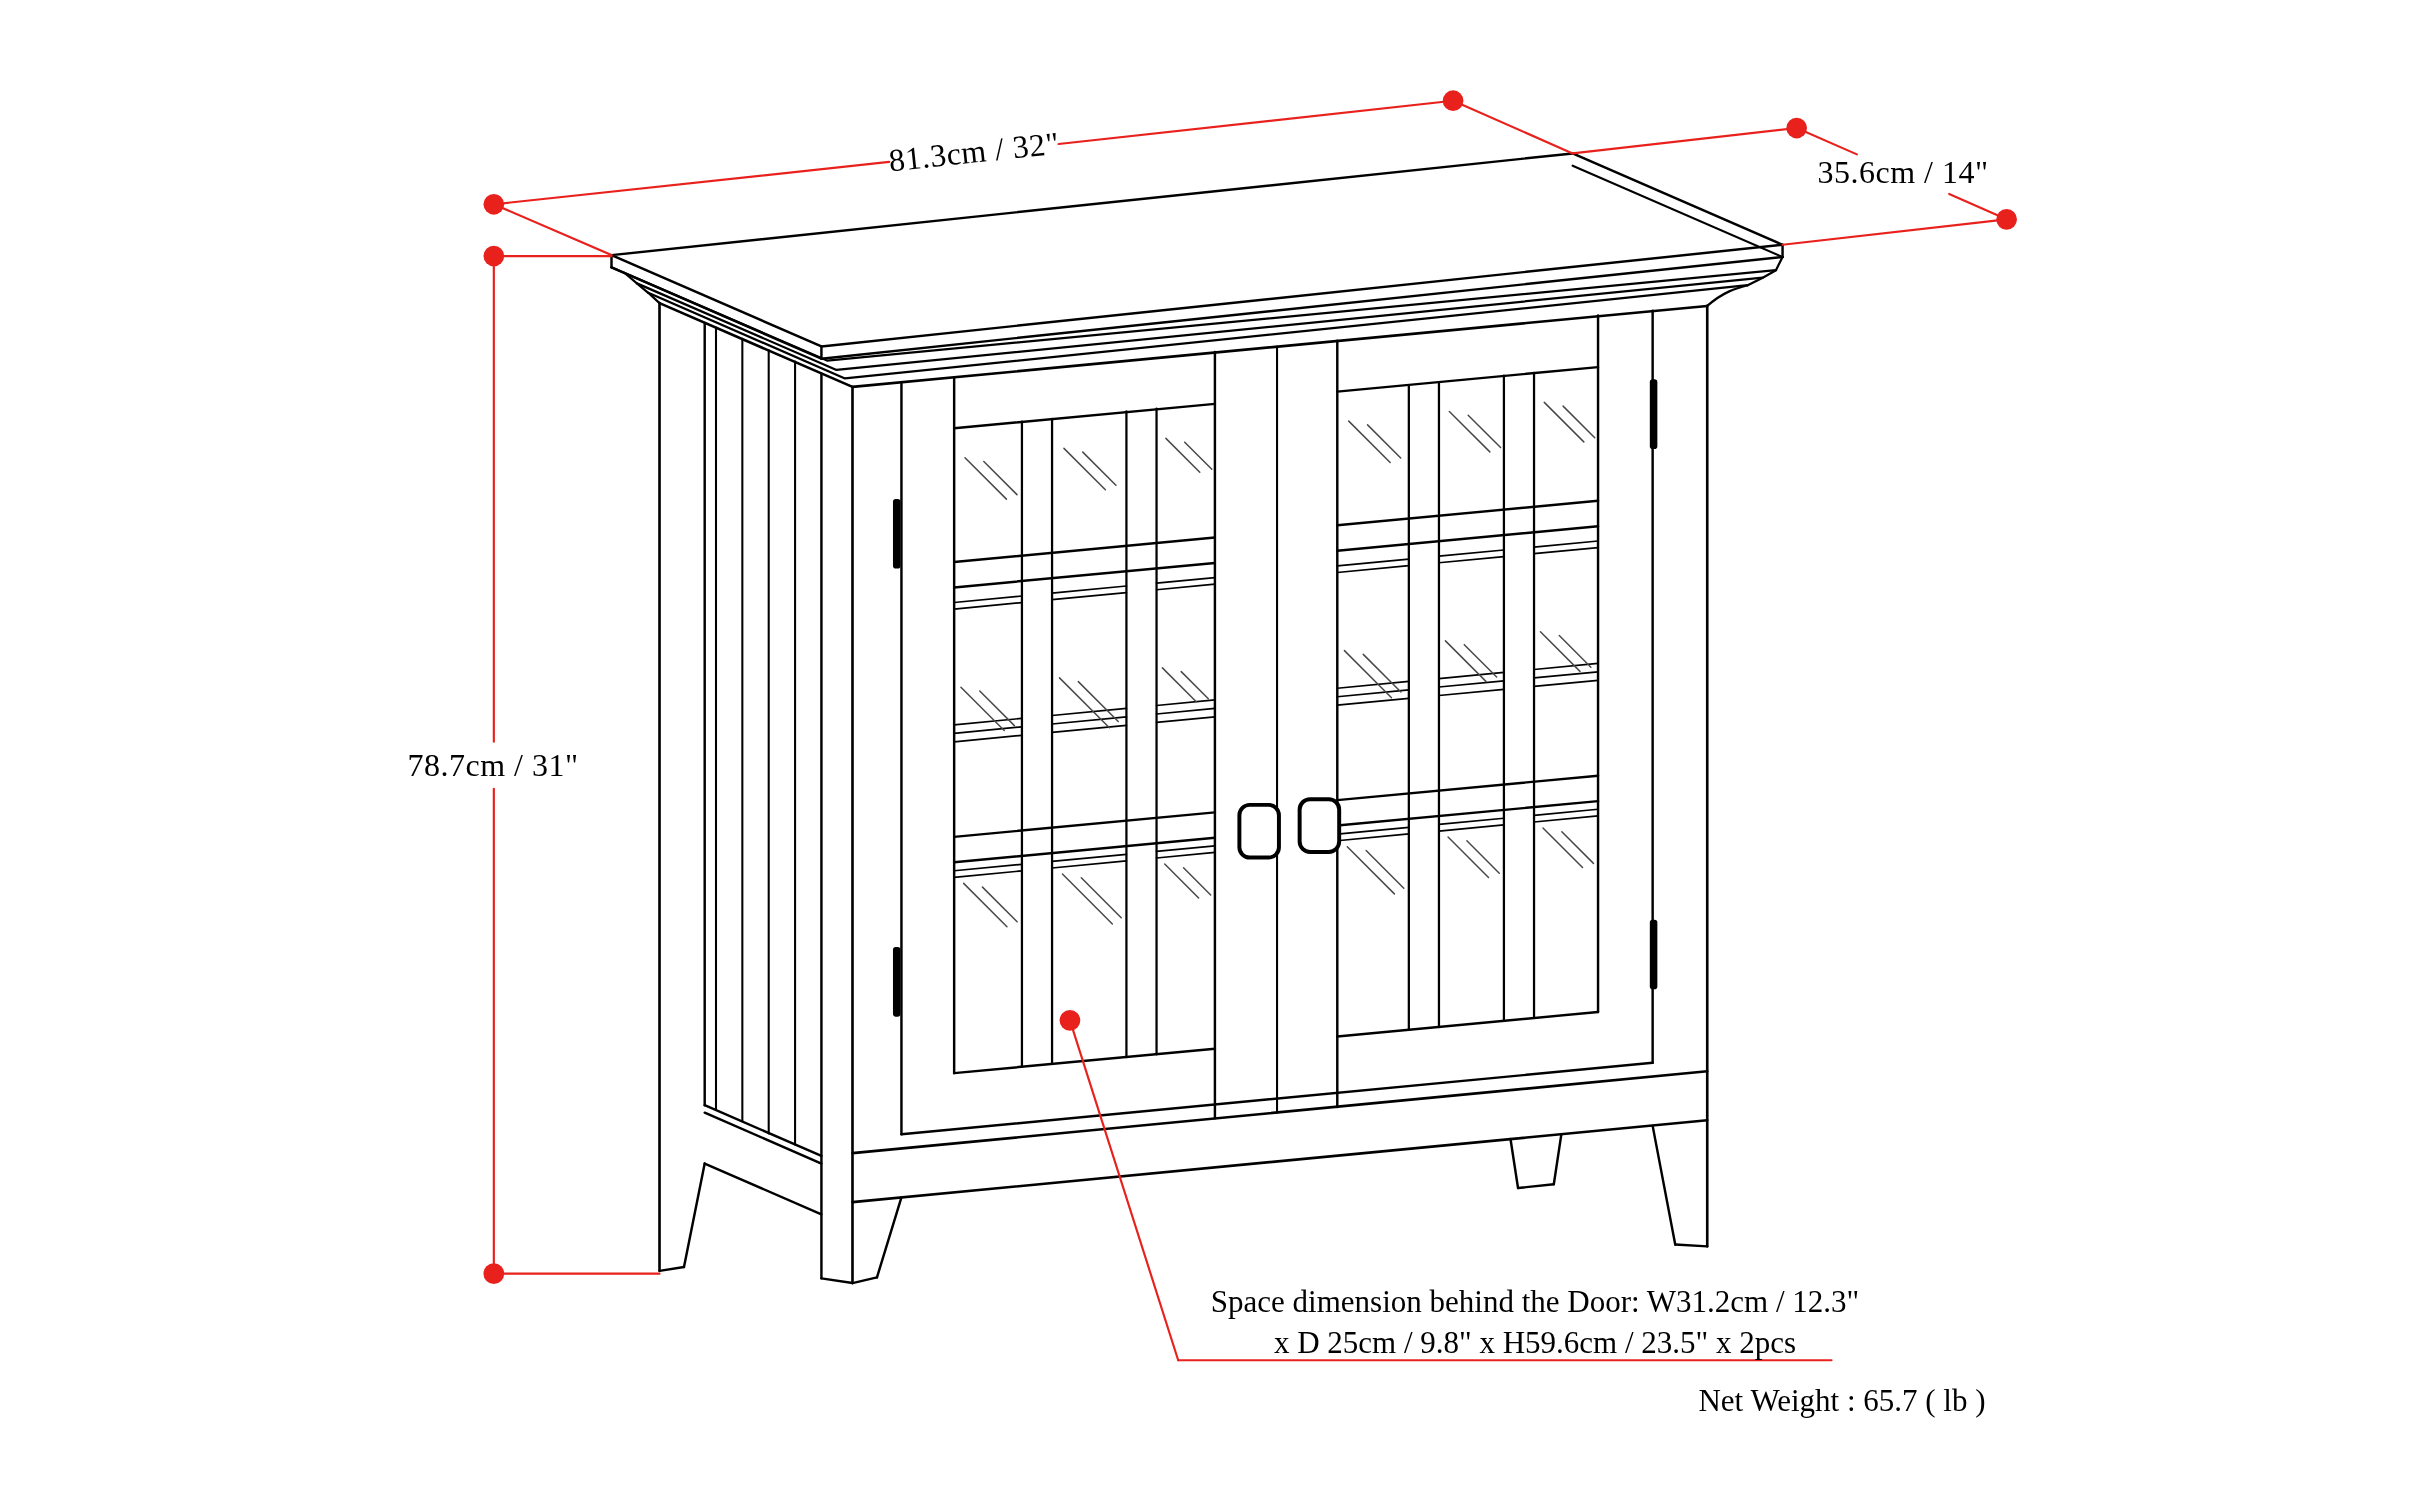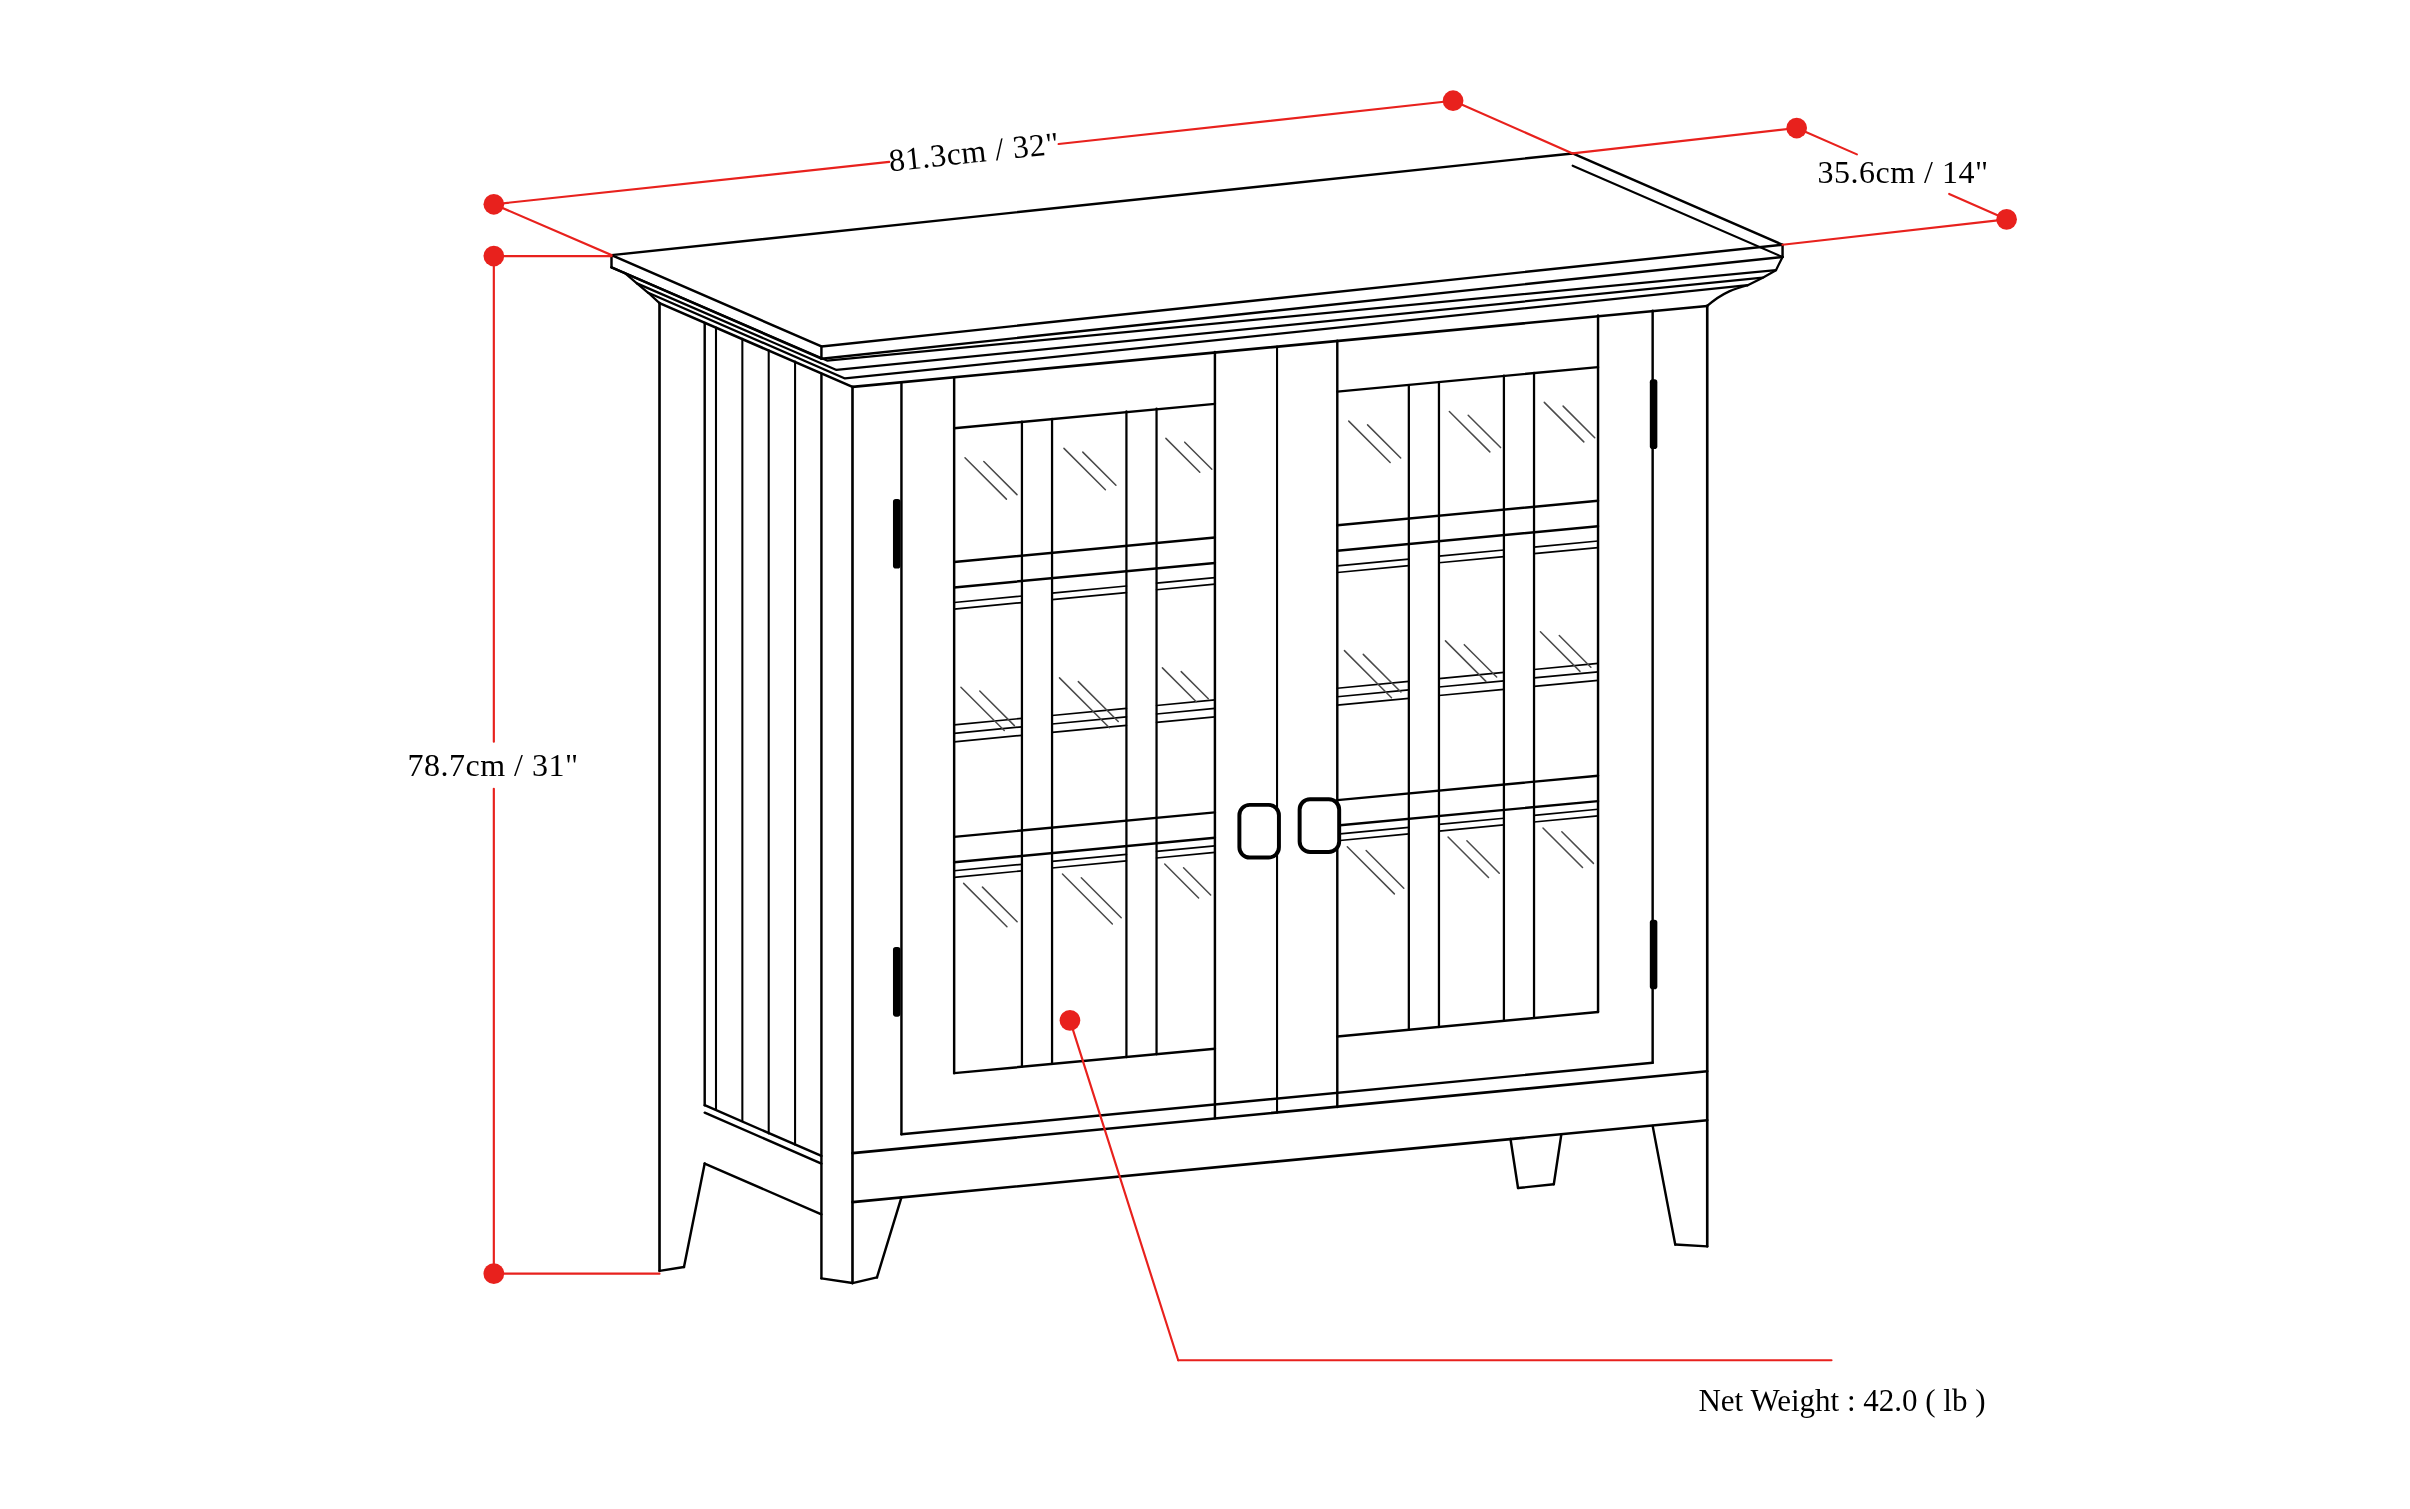--- a/index.html
+++ b/index.html
@@ -212,16 +212,20 @@
         <circle cx="1136" cy="1084" r="11" fill="#e8211d"></circle>
       </g>
   </svg>
 
   <div class="dim-label rot" style="left:974px;top:152px;">81.3cm / 32"</div>
 
   <div class="dim-label" style="left:1903px;top:172px;">35.6cm / 14"</div>
 
   <div class="dim-label" style="left:493px;top:765px;">78.7cm / 31"</div>
 
-
-  <div class="note-block" style="left:1842px;top:1400px;">Net Weight : 42.0 ( lb )</div>
+  <div class="note-block" style="left:1535px;top:1322px;">
+    <div>Space dimension behind the Door: W31.2cm / 12.3"</div>
+    <div>x D 25cm / 9.8" x H59.6cm / 23.5" x 2pcs</div>
+  </div>
+
+  <div class="note-block" style="left:1842px;top:1400px;">Net Weight : 65.7 ( lb )</div>
 </div>
 
 
 </body></html>

